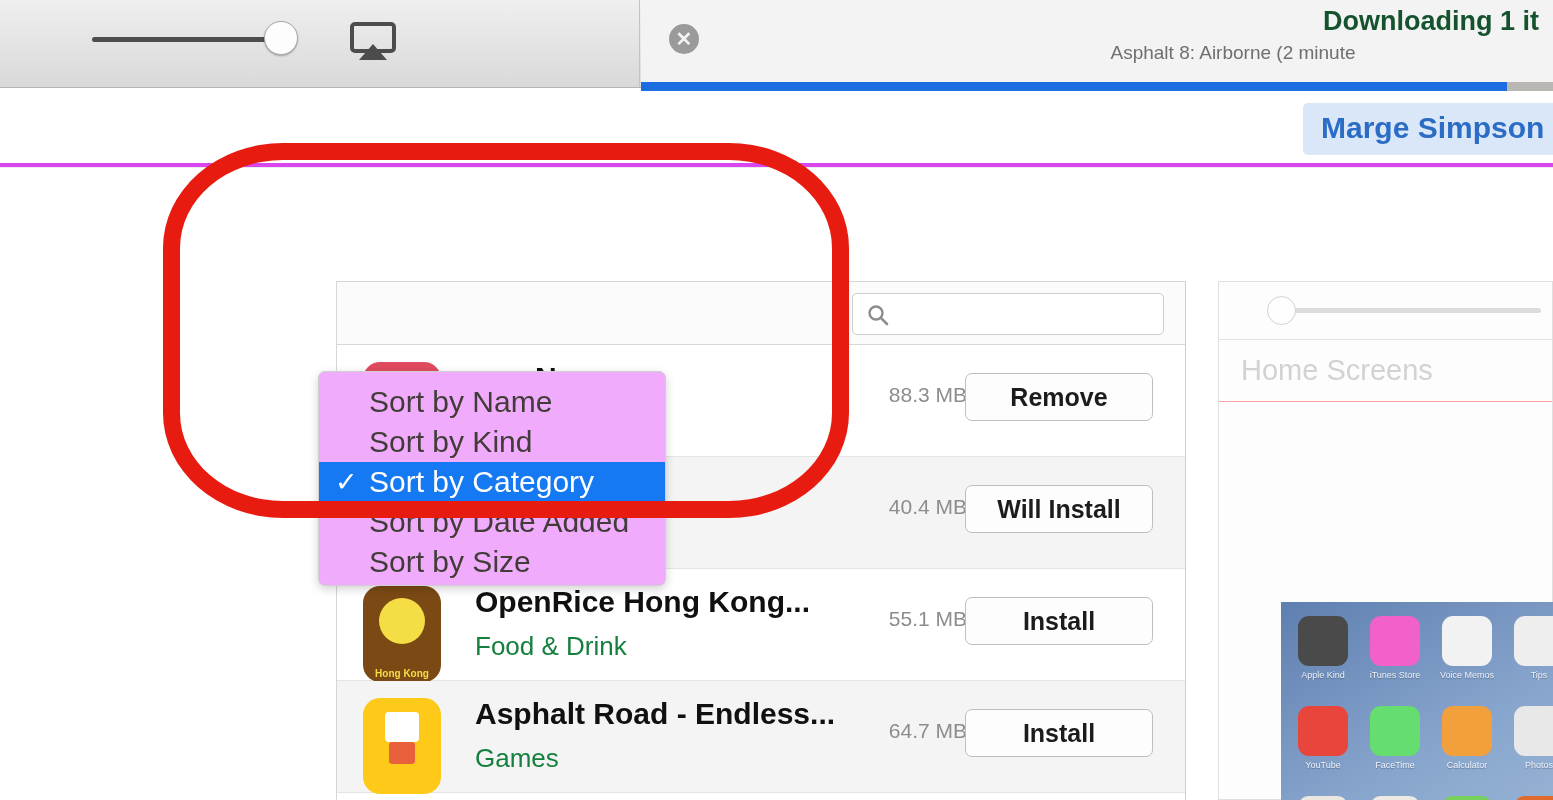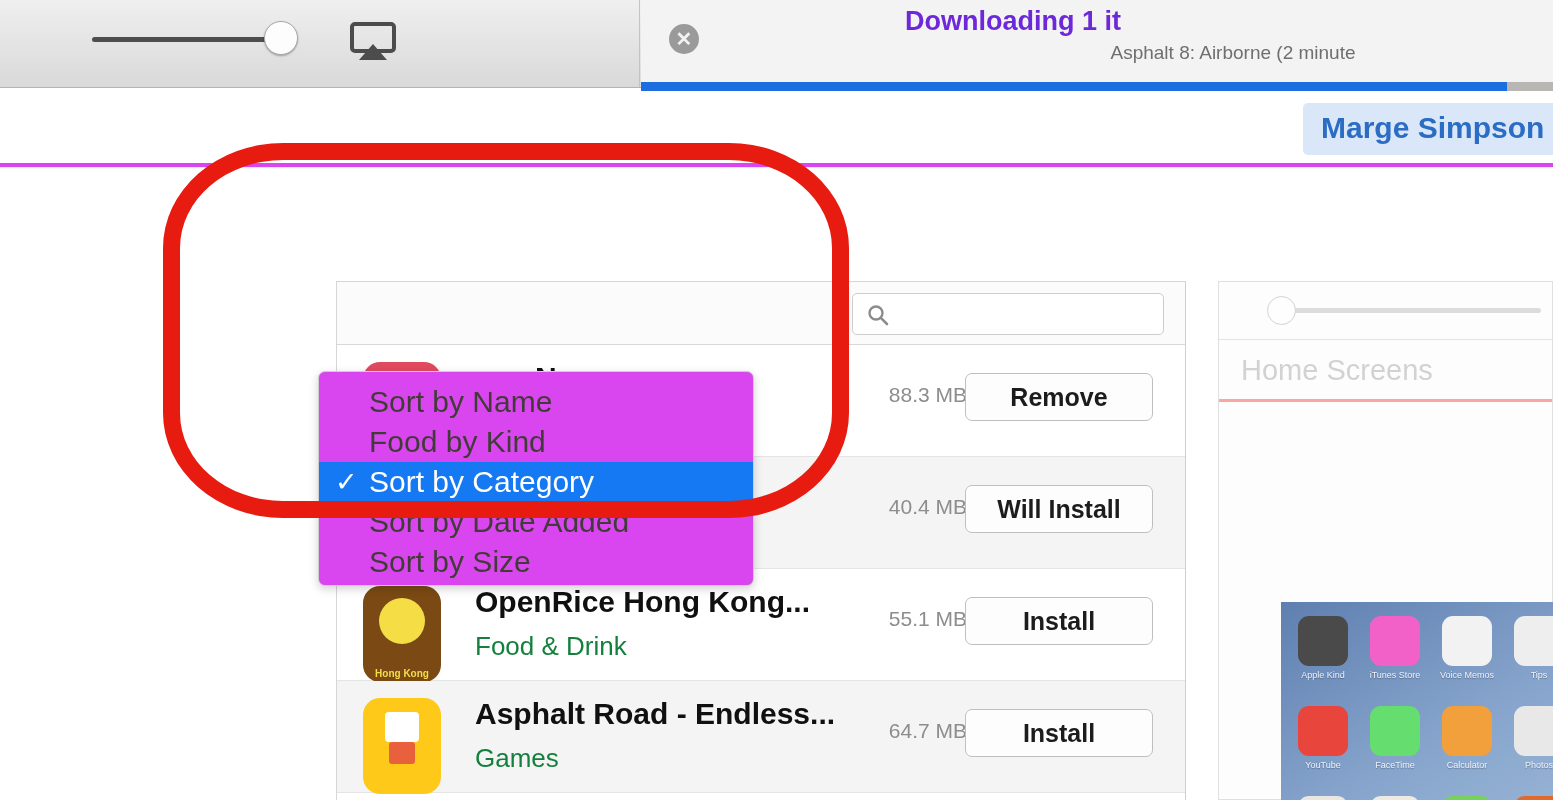--- a/index.html
+++ b/index.html
@@ -43,22 +43,22 @@
     position: absolute; left: 641px; top: 0; width: 912px; height: 87px;
     background: #f3f3f3;
   }
   .close-btn {
     position: absolute; left: 28px; top: 24px; width: 30px; height: 30px;
     border-radius: 50%; background: #9a9a9a;
     display: flex; align-items: center; justify-content: center;
     color: #f2f2f2; font-size: 20px; font-weight: bold; line-height: 1;
   }
   .status-text {
-    position: absolute; right: 8px; top: 6px; width: 640px;
-    text-align: left; color: #6d28d9; font-size: 27px; font-weight: bold;
+    position: absolute; right: 14px; top: 6px; width: 640px;
+    text-align: right; color: #14532d; font-size: 27px; font-weight: bold;
     white-space: nowrap; overflow: hidden;
   }
   .status-sub {
     position: absolute; right: 0px; top: 42px; width: 640px;
     text-align: center; color: #6f6f6f; font-size: 19px;
     white-space: nowrap; overflow: hidden;
   }
   .progress-track {
     position: absolute; left: 641px; top: 82px; width: 912px; height: 9px;
     background: #b9b7b4;
@@ -153,21 +153,21 @@
   .zoom-track {
     position: absolute; left: 62px; top: 26px; width: 260px; height: 5px;
     background: #dcdcdc; border-radius: 3px;
   }
   .zoom-knob {
     position: absolute; left: 48px; top: 14px; width: 29px; height: 29px;
     background: #fefefe; border: 1px solid #d2d2d2; border-radius: 50%;
   }
   .home-header {
     position: absolute; left: 0; top: 58px; width: 333px; height: 62px;
-    border-bottom: 3px solid #fca5a5; background: #fdfdfd;
+    border-bottom: 1px solid #fca5a5; background: #fdfdfd;
   }
   .home-header-label {
     position: absolute; left: 22px; top: 14px;
     font-size: 29px; color: #d2d2d2; font-weight: normal; white-space: nowrap;
   }
   .phone-screen {
     position: absolute; left: 62px; top: 320px; width: 290px; height: 367px;
     background: linear-gradient(150deg, #5f7fb0 0%, #88a6cd 45%, #a9c2de 100%);
     overflow: hidden;
   }
@@ -183,22 +183,22 @@
   .grid-label {
     position: absolute; left: 0; top: 60px; width: 72px;
     text-align: center; font-size: 9px; color: #eef3fb;
     white-space: nowrap; overflow: hidden;
     text-shadow: 0 1px 1px rgba(0,0,0,.3);
     filter: blur(0.4px);
   }
 
   
   .sort-menu {
-    position: absolute; left: 318px; top: 203px; width: 436px; height: 215px;
-    background: #d946ef; border: 1px solid #cfcfcf; border-radius: 7px;
+    position: absolute; left: 318px; top: 203px; width: 348px; height: 215px;
+    background: #f0abfc; border: 1px solid #cfcfcf; border-radius: 7px;
     box-shadow: 0 3px 10px rgba(0,0,0,.18);
     z-index: 40;
   }
   .menu-item {
     position: relative; height: 40px; line-height: 40px;
     padding-left: 50px; font-size: 30px; color: #413c38;
     white-space: nowrap;
   }
   .menu-item.first { margin-top: 10px; }
   .menu-item.selected {
@@ -380,21 +380,21 @@
             <div class="grid-cell">
               <div class="grid-icon" style="background: rgb(224, 106, 44);"></div>
             </div>
           </div>
       </div>
 
     </div>
 
     <div class="sort-menu" id="sort-menu">
         <div class="menu-item first"><span>Sort by Name</span></div>
-        <div class="menu-item"><span>Food by Kind</span></div>
+        <div class="menu-item"><span>Sort by Kind</span></div>
         <div class="menu-item selected"><span class="menu-check">✓</span><span>Sort by Category</span></div>
         <div class="menu-item"><span>Sort by Date Added</span></div>
         <div class="menu-item"><span>Sort by Size</span></div>
       </div>
 
   </div>
 
   <div class="annotation"></div>
 
 </div>

